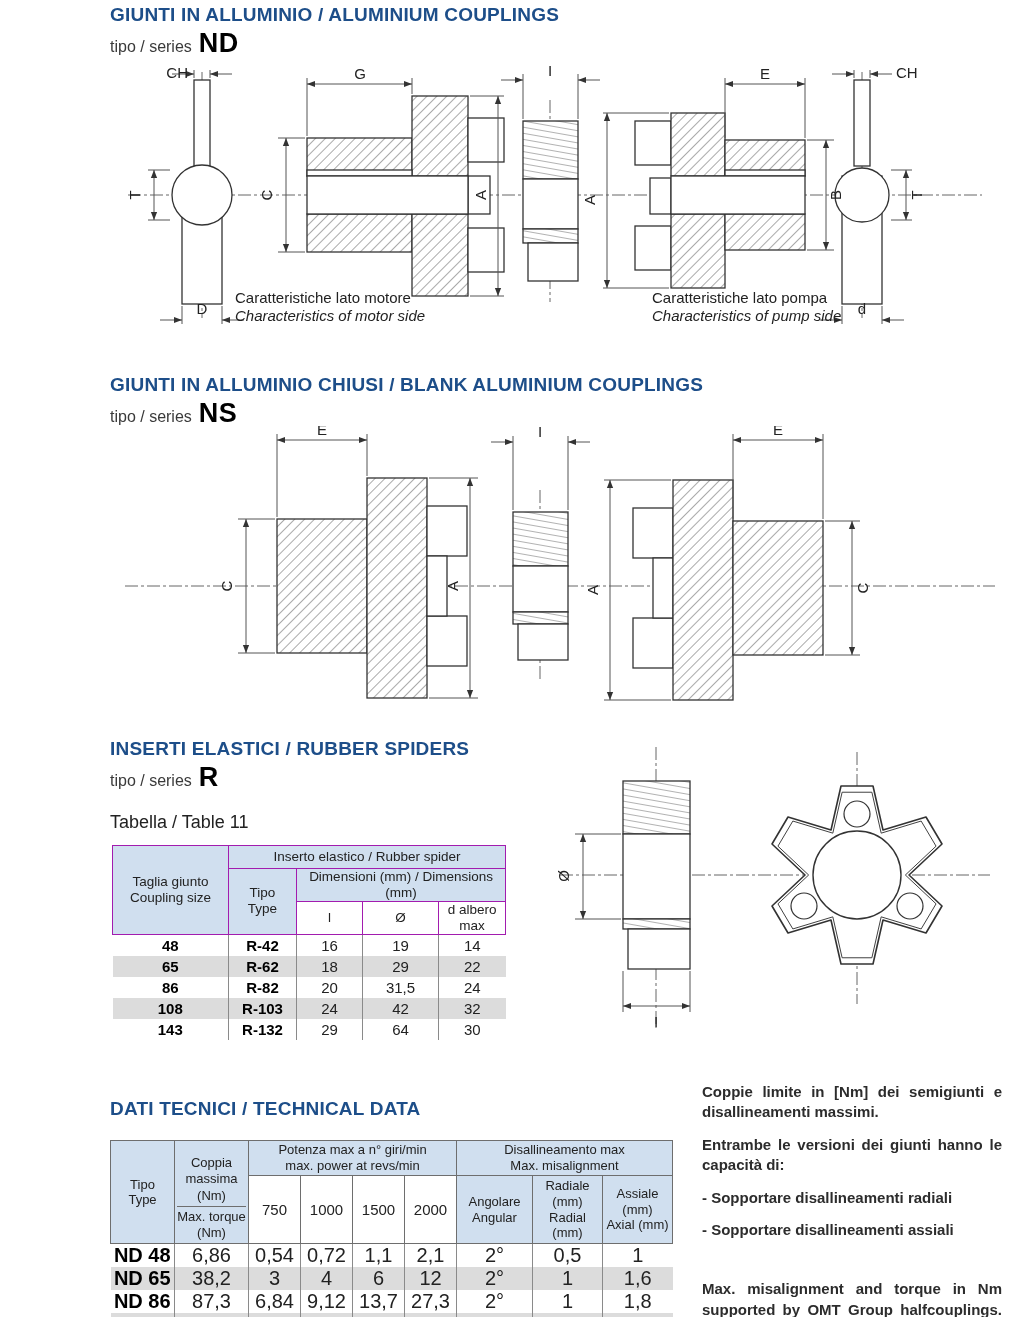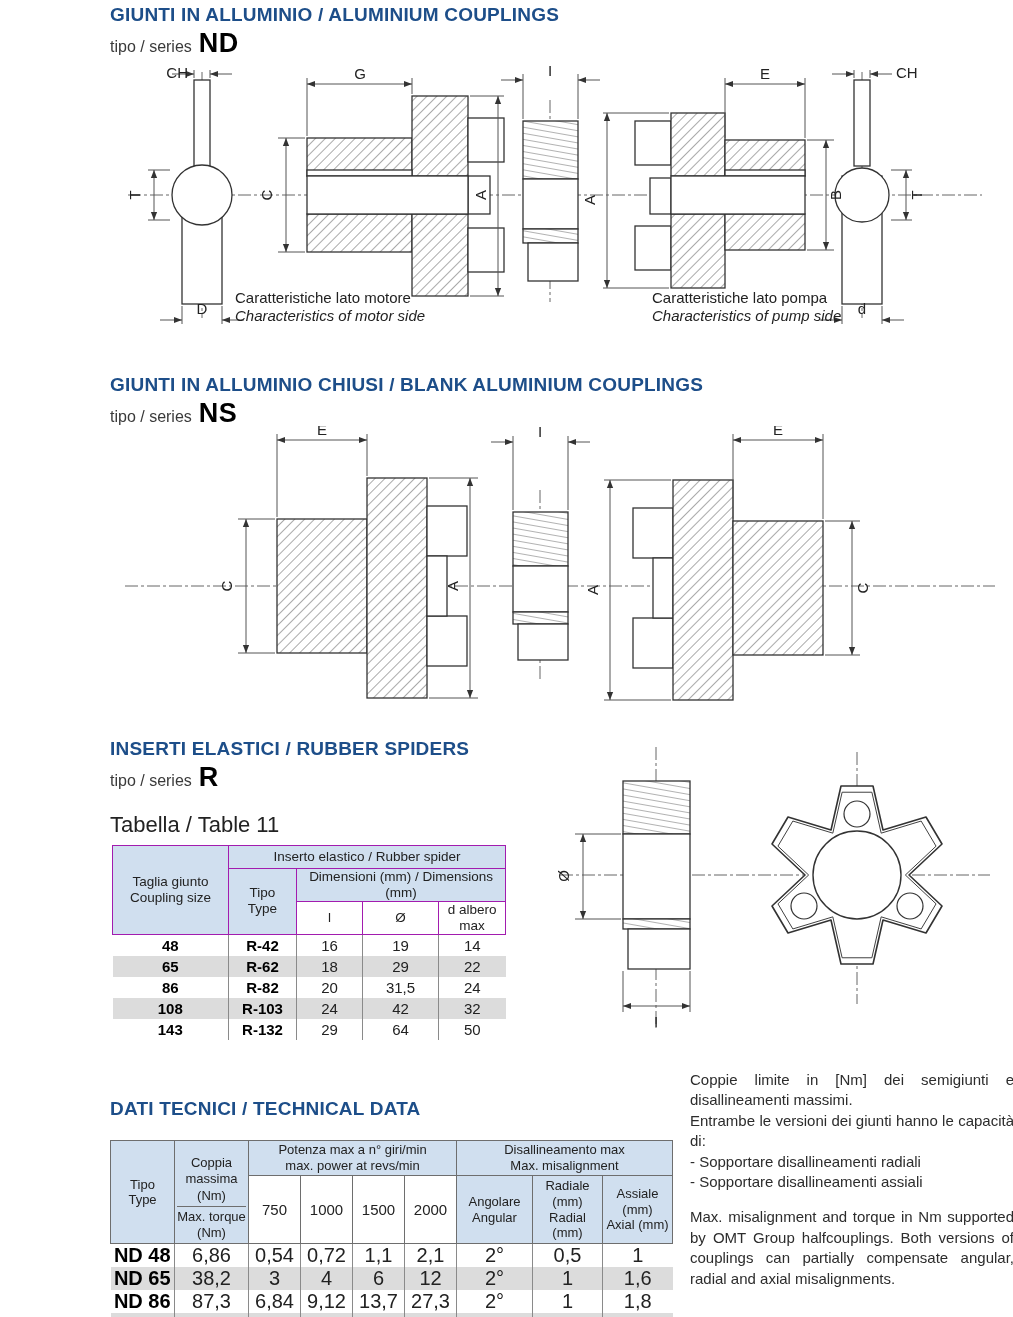--- a/index.html
+++ b/index.html
@@ -2,21 +2,21 @@
 <html><head>
 <meta charset="utf-8">
 <style>
   html,body{margin:0;padding:0;}
   body{width:1013px;height:1317px;position:relative;background:#fff;
        font-family:"Liberation Sans",sans-serif;color:#1a1a1a;overflow:hidden;}
   .abs{position:absolute;}
   .sec-title{font-size:19px;font-weight:bold;color:#1d4e89;letter-spacing:.2px;white-space:nowrap;}
   .series{font-size:16px;color:#3a3a3a;white-space:nowrap;}
   .series .big{font-size:27px;font-weight:bold;color:#000;margin-left:7px;letter-spacing:.5px;}
-  .tbl-caption{font-size:22px;color:#222;}
+  .tbl-caption{font-size:18px;color:#222;}
   svg text{font-family:"Liberation Sans",sans-serif;font-size:15px;fill:#222;}
   svg text.cap{font-size:15px;}
   svg text.cap-en{font-style:italic;}
   table{border-collapse:collapse;table-layout:fixed;}
   th,td{padding:0 2px;font-weight:normal;text-align:center;vertical-align:middle;}
   
   .t11{width:393px;}
   .t11 th{background:#d0dfef;border:1px solid #a21caf;font-size:13.5px;line-height:1.18;color:#222;}
   .t11 th.white{background:#fff;}
   .t11 td{font-size:15px;height:21px;border-left:1px solid #8a8a8a;color:#222;text-align:center;}
@@ -29,21 +29,21 @@
   .tech th.white{background:#fff;font-size:15px;}
   .tech td{font-size:20px;height:22px;border-left:1px solid #8a8a8a;color:#222;}
   .tech td.first{border-left:none;}
   .tech tr.s td{background:#dcdcdc;}
   .tech td.b{font-weight:bold;color:#000;}
   .twolines div{line-height:1.2;}
   .divided div{line-height:1.25;padding:2px 0;}
   .divided div.top{border-bottom:1px solid #6e6e6e;margin-top:12px;}
   
   .notes{font-size:15px;line-height:1.36;color:#2c2c2c;width:324px;}
-  .notes p{margin:0;text-align:justify;}
+  .notes p{margin:12px;text-align:justify;font-weight:bold;}
   .notes .gap{height:15px;}
 </style>
 </head>
 <body>
 
 <div class="abs sec-title" style="left:110px;top:4px">GIUNTI IN ALLUMINIO / ALUMINIUM COUPLINGS</div>
 <div class="abs series" style="left:110px;top:28px"><span>tipo / series</span><span class="big">ND</span></div>
 
 <svg class="abs" style="left:110px;top:66px" width="890" height="272" viewBox="0 0 890 272">
   <defs>
@@ -312,21 +312,21 @@
     <td class="b">R-103</td>
     <td>24</td>
     <td>42</td>
     <td>32</td>
   </tr>
   <tr>
     <td class="first b">143</td>
     <td class="b">R-132</td>
     <td>29</td>
     <td>64</td>
-    <td>50</td>
+    <td>30</td>
   </tr>
 </tbody>
   </table>
 
 <svg class="abs" style="left:545px;top:732px" width="460" height="310" viewBox="0 0 460 310">
   <defs>
     <pattern id="hvc" patternUnits="userSpaceOnUse" width="6" height="6" patternTransform="rotate(100)">
       <rect width="6" height="6" fill="#fff"></rect>
         <line x1="0" y1="0" x2="0" y2="6" stroke="#666" stroke-width="1"></line>
     </pattern>

